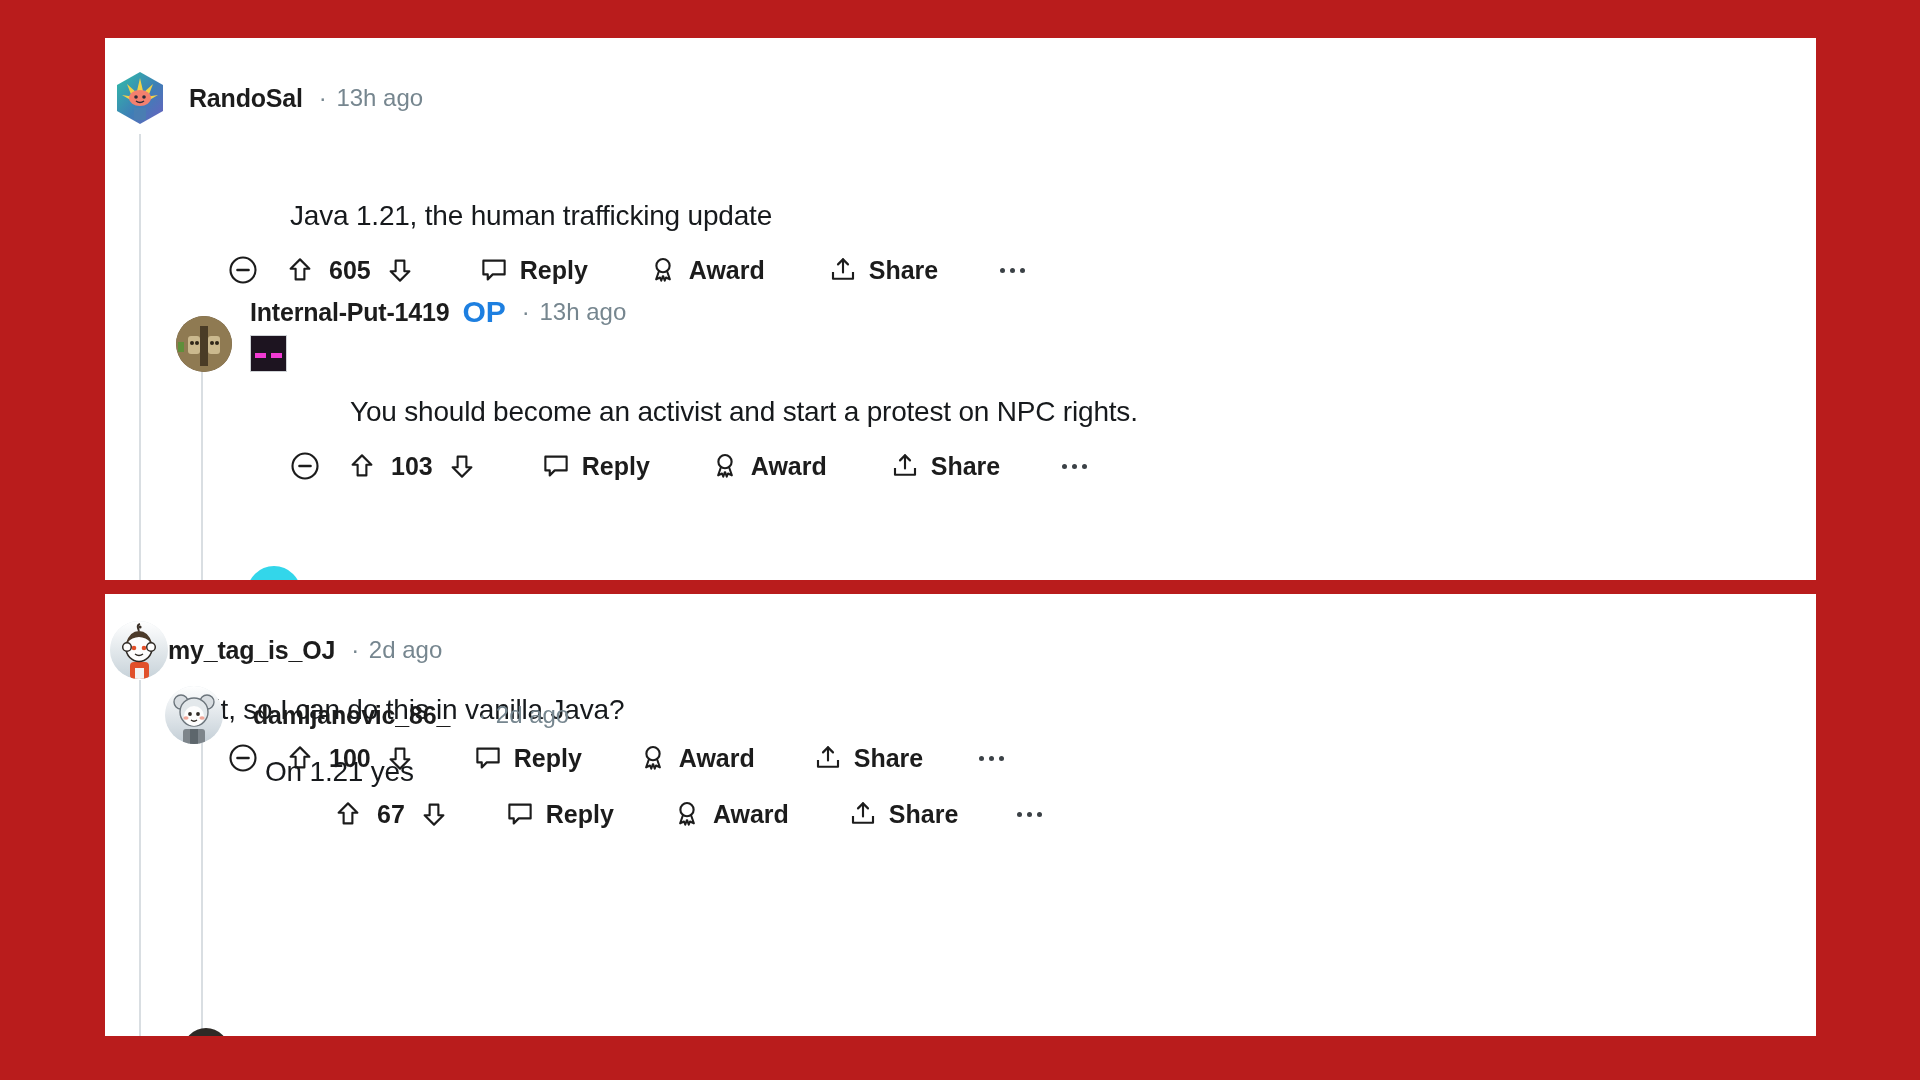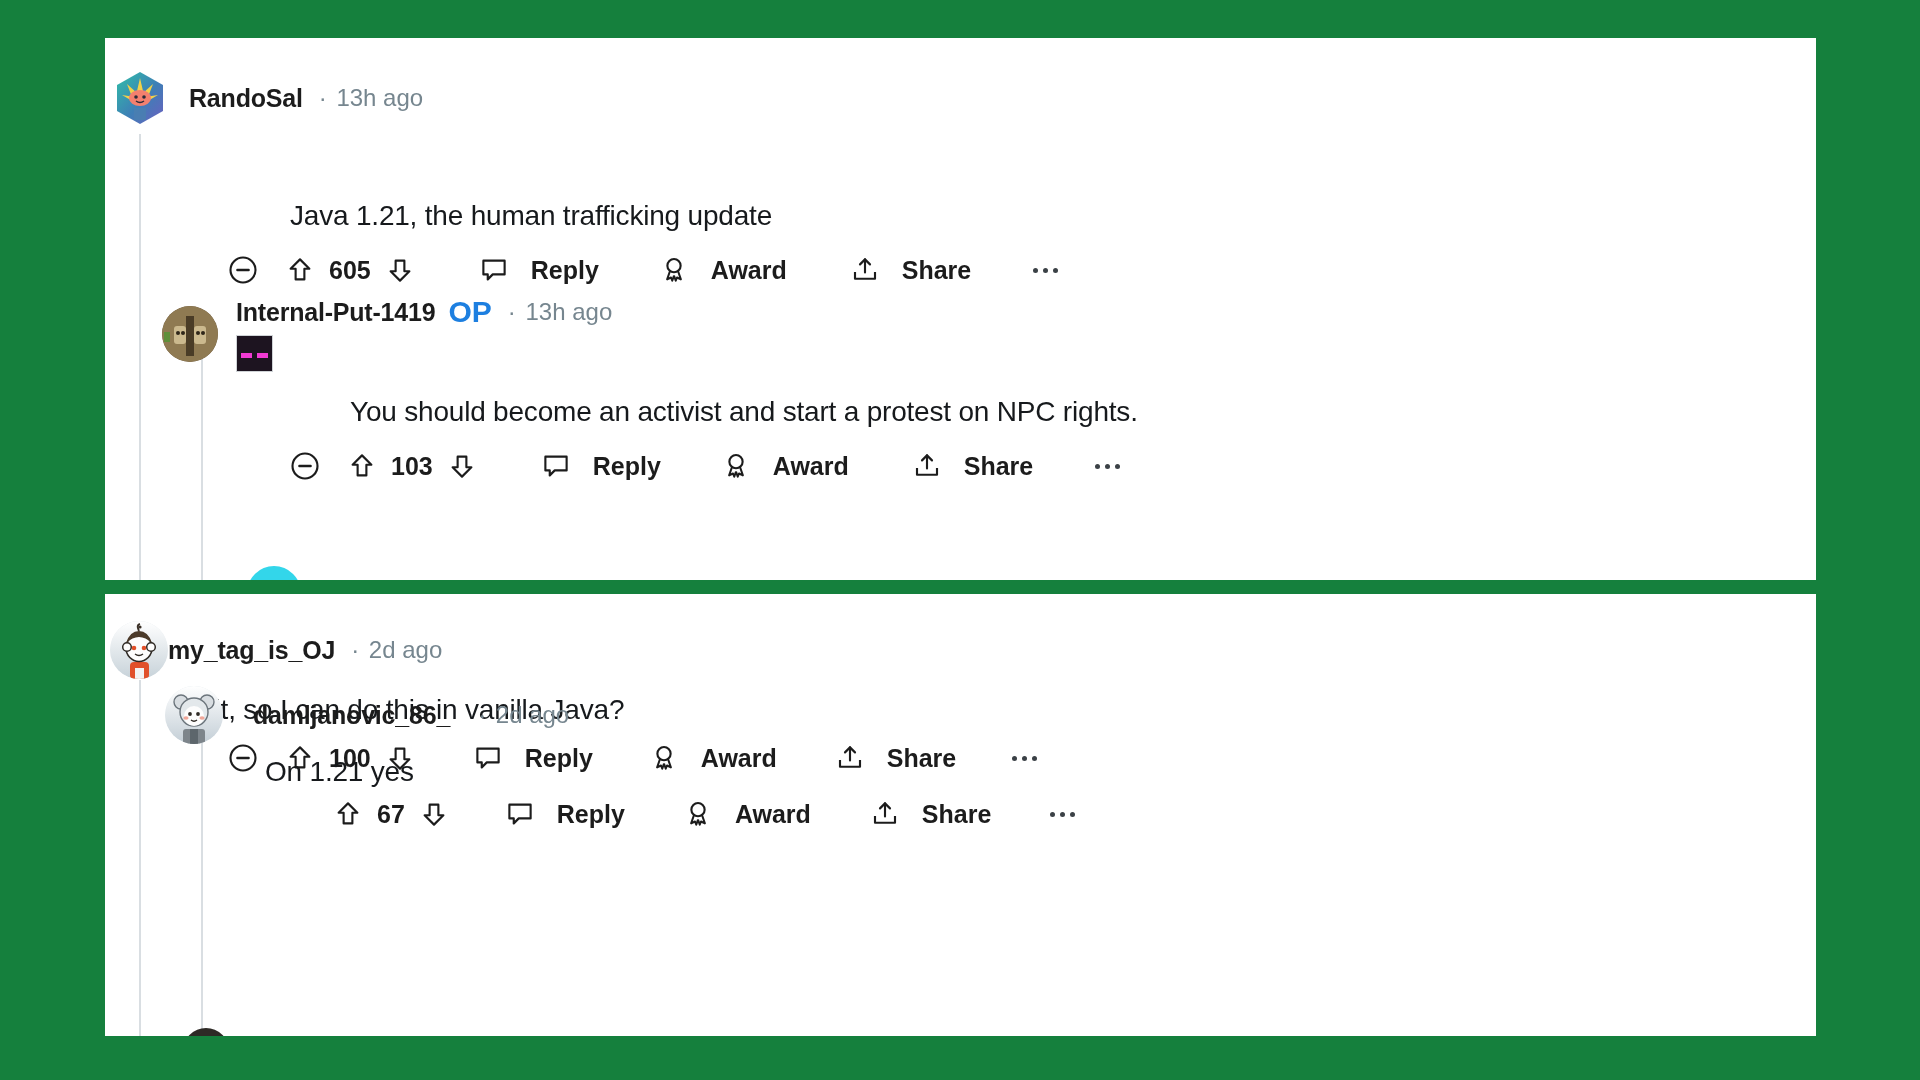--- a/index.html
+++ b/index.html
@@ -2,21 +2,21 @@
 <html><head>
 <meta charset="utf-8">
 <style>
   * { box-sizing: border-box; margin: 0; padding: 0; }
   html, body {
     width: 1920px; height: 1080px;
     overflow: hidden;
     background: #04bf24;
     font-family: "Liberation Sans", sans-serif;
   }
-  .stage { position: relative; width: 1920px; height: 1080px; background: #15803d; padding-left: 48px; }
+  .stage { position: relative; width: 1920px; height: 1080px; background: #b91c1c; padding-left: 48px; }
 
   .card {
     position: absolute;
     background: #ffffff;
     overflow: hidden;
   }
   #card-1 { left: 105px; top: 38px; width: 1711px; height: 542px; }
   #card-2 { left: 105px; top: 594px; width: 1711px; height: 442px; }
 
   
@@ -64,21 +64,21 @@
     position: absolute;
     width: 2px;
     background: #d9dee2;
   }
 
   
   .actions { display: flex; align-items: center; }
   .act {
     display: flex;
     align-items: center;
-    gap: 22px;
+    gap: 11px;
     font-size: 25px;
     font-weight: bold;
     color: #1c1c1c;
     white-space: nowrap;
   }
   .act svg { display: block; }
   .votes { display: flex; align-items: center; gap: 14px; }
   .score { font-size: 25px; font-weight: bold; color: #1c1c1c; }
   .ellipsis {
     display: flex; align-items: center; gap: 5px;
@@ -202,21 +202,21 @@
             <i></i>
             <i></i>
         </div>
       </div>
     </div>
 
     <div class="thread" style="left:96px; top:300px; height:242px;"></div>
 
     <div class="comment" style="left:0; top:0;">
 
-      <div class="chead" style="position:absolute; left:57px; top:257px; align-items:center;">
+      <div class="chead" style="position:absolute; left:71px; top:257px; align-items:flex-end;">
         <div class="avatar" style="width:56px; height:56px; background:#6f5b3e;">
           <svg width="56" height="56" viewBox="0 0 56 56">
             <circle cx="28" cy="28" r="28" fill="#8f7a52"></circle>
             <rect x="24" y="10" width="8" height="40" fill="#4a3c26"></rect>
             <rect x="12" y="20" width="12" height="18" rx="3" fill="#cbb98e"></rect>
             <rect x="32" y="20" width="12" height="18" rx="3" fill="#cbb98e"></rect>
             <circle cx="16" cy="27" r="2" fill="#2f2619"></circle>
             <circle cx="21" cy="27" r="2" fill="#2f2619"></circle>
             <circle cx="36" cy="27" r="2" fill="#2f2619"></circle>
             <circle cx="41" cy="27" r="2" fill="#2f2619"></circle>

